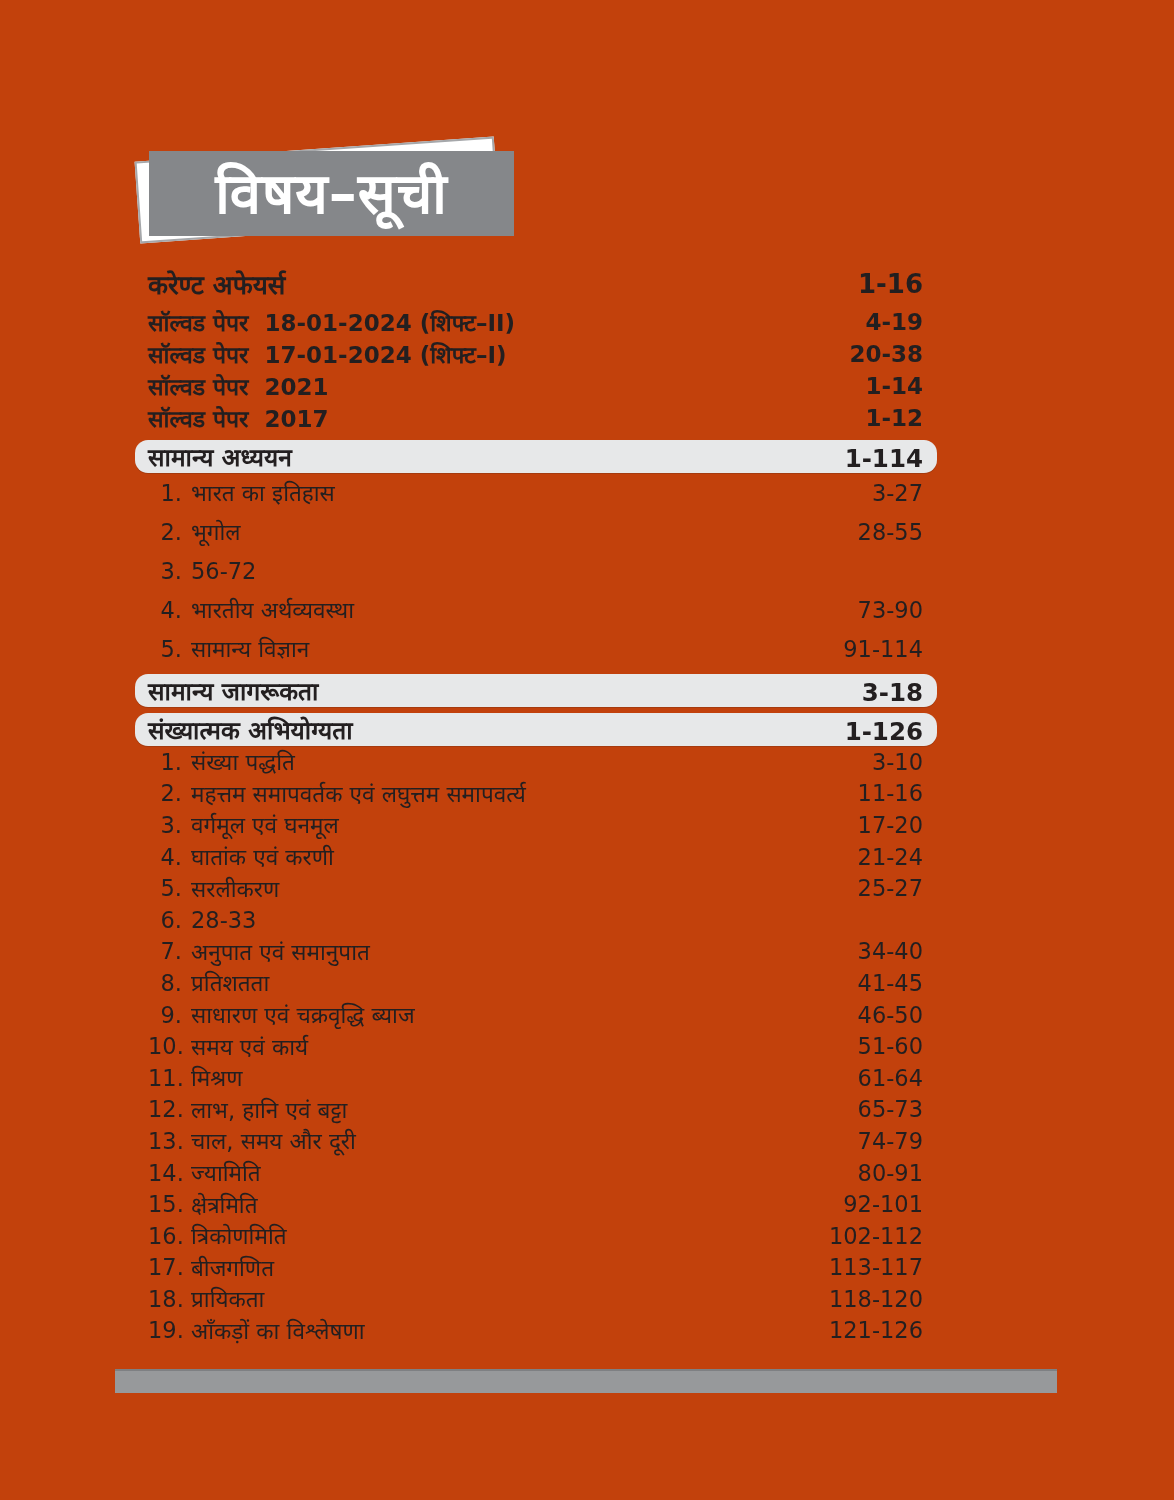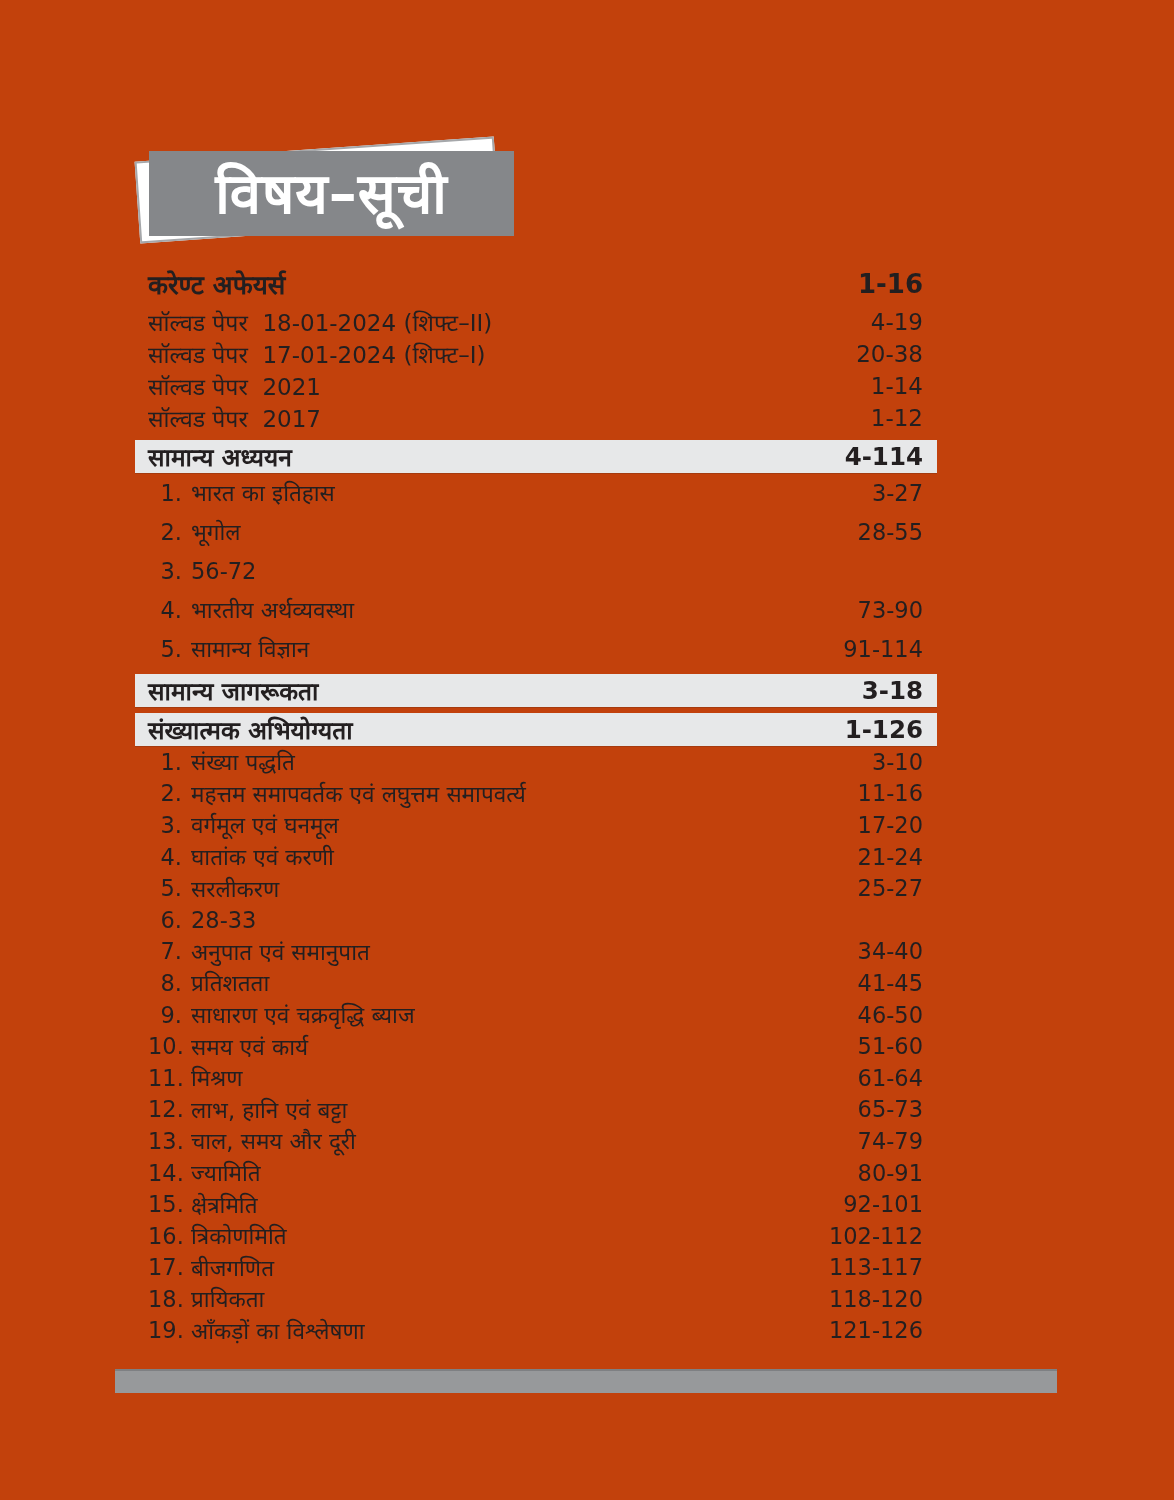--- a/index.html
+++ b/index.html
@@ -45,31 +45,33 @@
   .head-row {
     height:36px;
     padding:0 14px 0 13px;
     font-size:26px; font-weight:700;
     margin-bottom:4px;
   }
   .plain-row {
     height:32px;
     padding:0 14px 0 13px;
     font-size:23px;
+    font-weight:bold;
   }
   .plain-row .label { white-space:pre; }
 
   .section { margin-top:6px; }
   .bar-row {
     height:33px;
     padding:0 14px 0 13px;
     font-size:24.5px; font-weight:700;
     background:#e7e8e9;
-    display:flex; align-items:center;
+    display:flex; align-items:flex-end;
     box-shadow:0 1px 0 rgba(35,31,32,0.18);
+    border-radius:13px;
   }
   .num-row {
     padding:0 14px 0 13px;
     font-size:22.5px;
   }
   .num { width:34px; text-align:right; margin-right:9px; flex:0 0 auto; }
   .list-roomy .num-row { height:39px; }
   .list-tight .num-row { height:31.6px; }
 
   
@@ -113,21 +115,21 @@
         <div class="row plain-row">
     <span class="label">सॉल्वड पेपर  2017</span>
     <span class="pages">1-12</span>
   </div>
       </div>
 
     <div id="sections">
         <div class="section">
           <div class="bar-row">
     <span class="label">सामान्य अध्ययन</span>
-    <span class="pages">4-114</span>
+    <span class="pages">1-114</span>
   </div>
           <div class="list list-roomy">
             <div class="row num-row">
     <span class="num">1.</span>
     <span class="label">भारत का इतिहास</span>
     <span class="pages">3-27</span>
   </div>
             <div class="row num-row">
     <span class="num">2.</span>
     <span class="label">भूगोल</span>

